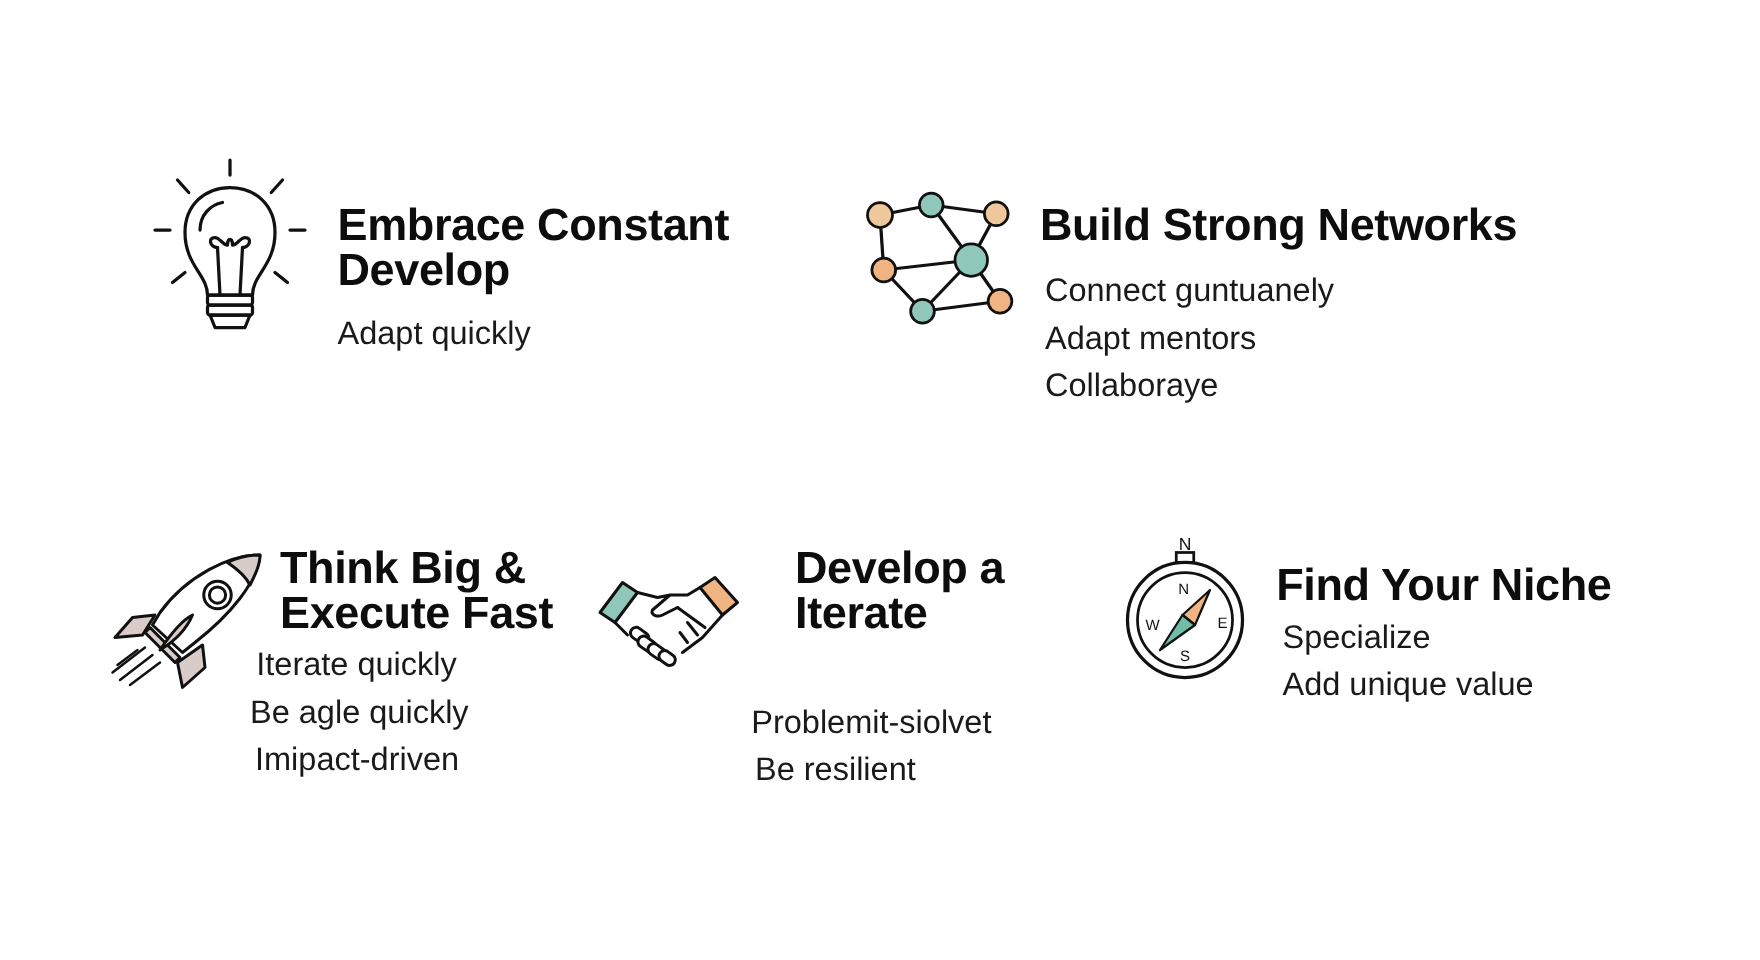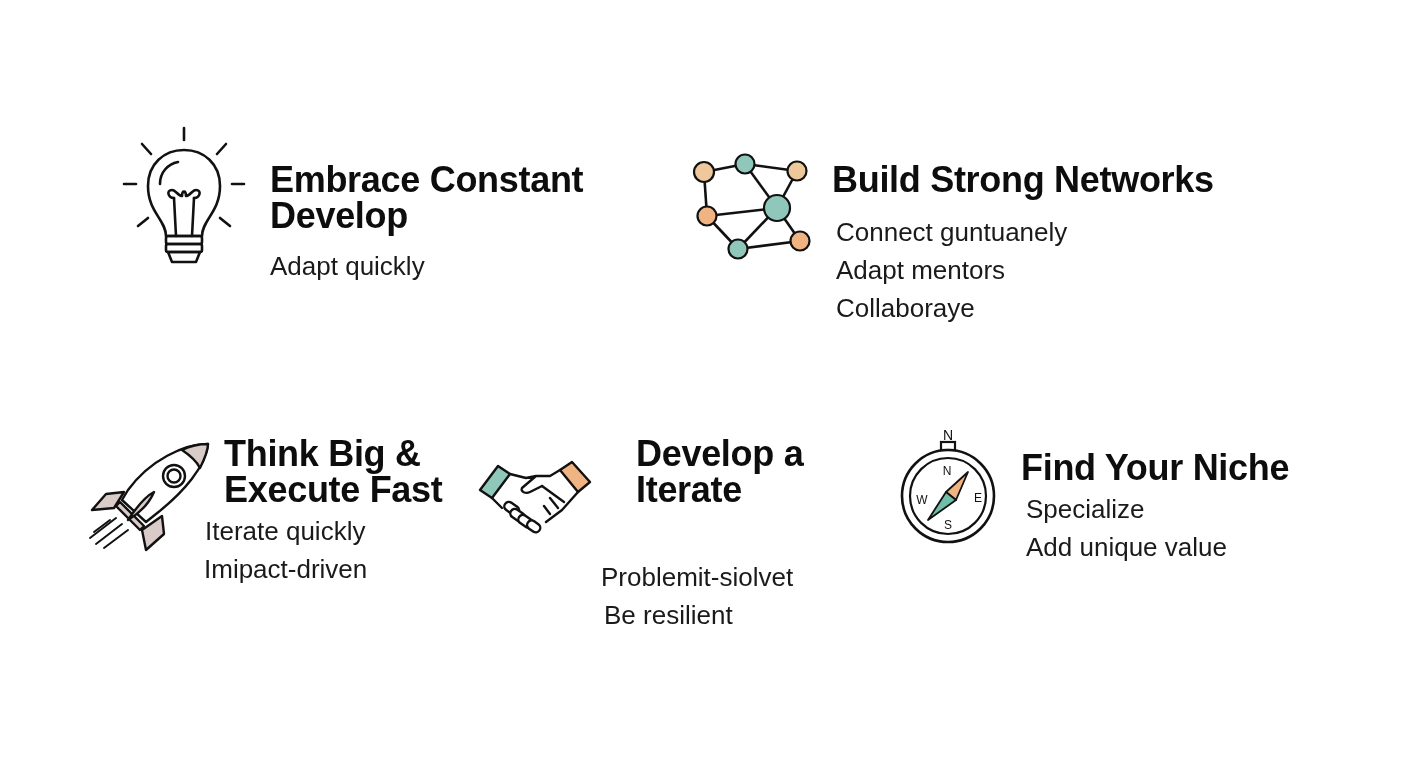--- a/index.html
+++ b/index.html
@@ -99,20 +99,21 @@
       <line x1="44" y1="92" x2="20" y2="110"></line>
       <line x1="26" y1="82" x2="10" y2="94"></line>
     </g>
   </svg>
   <div class="title" style="left:224px;top:436px">
     <div>Think Big &amp;</div>
     <div>Execute Fast</div>
   </div>
   <ul class="items" style="left:200px;top:512px">
     <li style="padding-left:5px">Iterate quickly</li>
+    <li>Be agle quickly</li>
     <li style="padding-left:4px">Imipact-driven</li>
   </ul>
 </div>
 
 <div class="card">
   <svg class="icon" style="left:476px;top:458px" width="118" height="80" viewBox="0 0 118 80">
     <g stroke="#111" stroke-width="2.4" stroke-linejoin="round" stroke-linecap="round">
       <path d="M4 32 L22 8 L34 16 L16 40 Z" fill="#8fc7bb"></path>
       <path d="M114 24 L96 4 L84 12 L102 34 Z" fill="#f0b483"></path>
       <path d="M34 16 L50 20 L60 18 M84 12 L74 18 L60 18 L46 30 C44 34 50 36 54 34 L66 28" fill="none"></path>

